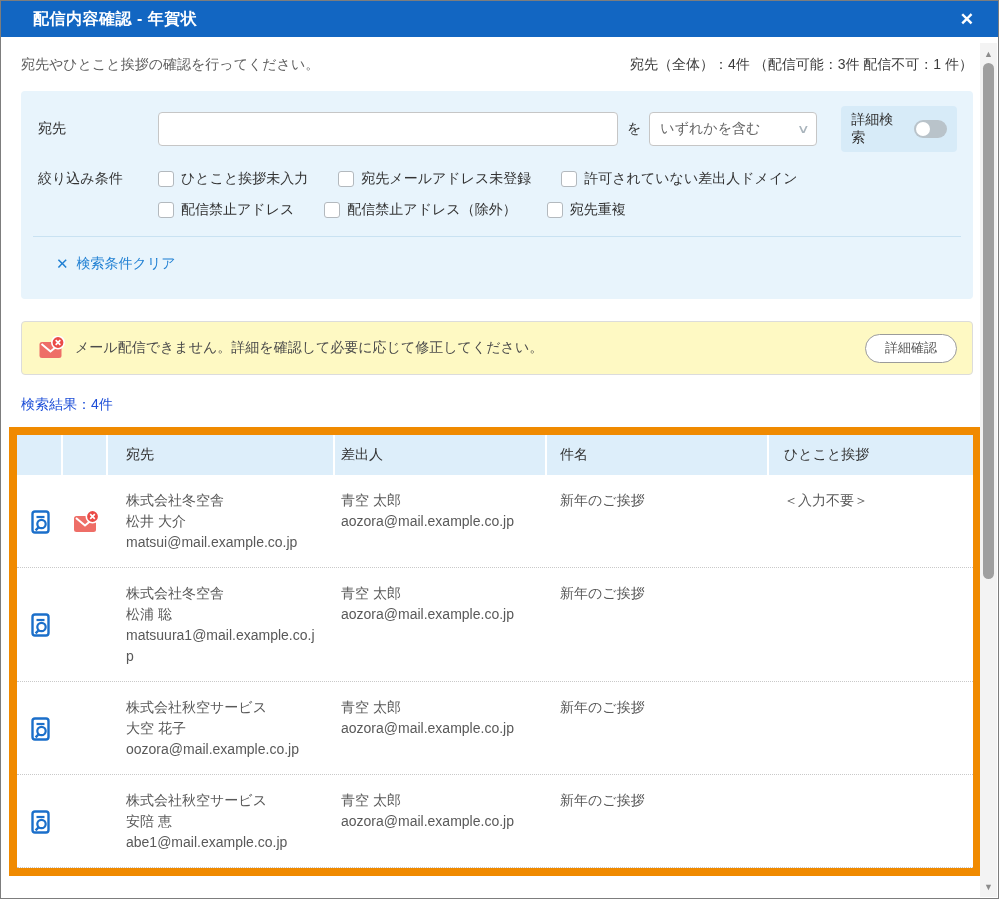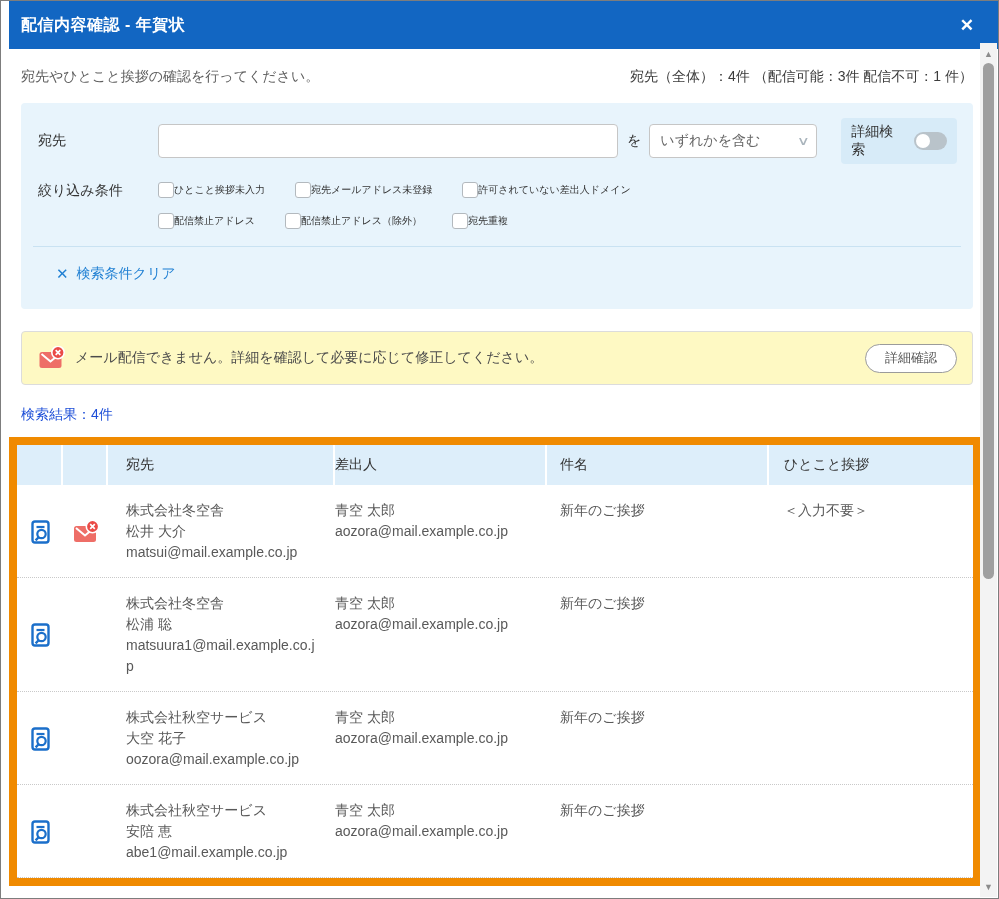--- a/index.html
+++ b/index.html
@@ -1,21 +1,21 @@
 <!DOCTYPE html>
 <html lang="ja"><head>
 <meta charset="utf-8">
 <style>
   * { box-sizing: border-box; margin: 0; padding: 0; }
   html,body { width: 999px; height: 899px; }
   body { font-family: "Liberation Sans", "DejaVu Sans", sans-serif; background:#fff; }
   .dialog { position:relative; width:999px; height:899px; border:1px solid #7d7d7d; background:#fff; overflow:hidden; }
 
   
-  .titlebar { height:48px; background:#1266c2; color:#fff; display:flex; align-items:center; justify-content:space-between; padding:0 18px 0 12px;margin-left:8px; }
+  .titlebar { height:36px; background:#1266c2; color:#fff; display:flex; align-items:center; justify-content:space-between; padding:0 18px 0 32px; }
   .titlebar .title { font-size:16px; font-weight:bold; letter-spacing:.5px; }
   .close-btn { color:#fff; font-size:17px; font-weight:bold; background:none; border:none; cursor:pointer; line-height:1; padding:4px 6px; }
 
   .content { padding:0 25px 0 20px; }
 
   
   .topbar { display:flex; justify-content:space-between; align-items:flex-end; margin-top:19px; font-size:14px; }
   .instruction { color:#5e5e5e; }
   .summary { color:#3c3c3c; }
 
@@ -27,21 +27,21 @@
   .particle { font-size:14px; color:#333; margin:0 8px 0 9px; }
   .select-box { width:170px; height:34px; border:1px solid #c6c6c6; border-radius:4px; background:#fff; display:flex; align-items:center; justify-content:space-between; padding:0 9px 0 10px; font-size:14px; color:#666; cursor:pointer; }
   .select-box .chev { color:#a9b4bc; font-size:12px; transform:scaleX(1.5); }
   .toggle-box { margin-left:24px; height:46px; background:#d7ebf8; border-radius:4px; display:flex; align-items:center; padding:0 10px; gap:7px; cursor:pointer; }
   .toggle-label { font-size:14px; color:#333; }
   .toggle-pill { width:34px; height:18px; background:#b9c3ca; border-radius:9px; position:relative; }
   .toggle-pill::after { content:""; position:absolute; left:2px; top:2px; width:14px; height:14px; border-radius:50%; background:#fff; }
 
   .filter-row { display:flex; align-items:flex-start; margin-top:18px; }
   .checks { display:flex; gap:30px; flex-wrap:wrap; }
-  .check-item { display:flex; align-items:center; gap:0; font-size:10px; color:#333; cursor:pointer; }
+  .check-item { display:flex; align-items:center; gap:7px; font-size:14px; color:#333; cursor:pointer; }
   .checkbox { width:16px; height:16px; border:1px solid #b3b9be; border-radius:3px; background:#fff; flex:0 0 16px; }
   .filter-row2 { margin:13px 0 0 120px; }
 
   .panel-divider { border:none; border-top:1px solid #c9e2f2; margin:17px -4px 0 -5px; }
   .actions { position:relative; margin-top:14px; height:32px; }
   .clear-link { position:absolute; left:18px; top:4px; display:flex; align-items:center; gap:8px; color:#2180d3; font-size:14px; text-decoration:none; cursor:pointer; }
   .clear-link .x { font-size:15px; font-weight:bold; }
   .search-btn { position:absolute; left:50%; transform:translateX(-50%); top:0; width:121px; height:31px; background:#1266c2; color:#fff; border:none; border-radius:4px; font-size:14px; font-weight:bold; display:flex; align-items:center; justify-content:center; gap:6px; cursor:pointer; }
 
   
@@ -53,21 +53,21 @@
 
   
   .table-wrap { margin:13px -8px 0 -12px; border:8px solid #f08a00; background:#fff; }
   .trow, .thead { display:flex; align-items:stretch; }
   .thead { background:#ddeefa; height:40px; }
   .th { font-size:14px; color:#333; display:flex; align-items:center; border-right:2px solid #fff; }
   .th:last-child { border-right:none; }
   .col-a { width:46px; flex:0 0 46px; }
   .col-b { width:45px; flex:0 0 45px; }
   .col-recipient { width:227px; flex:0 0 227px; padding-left:18px; }
-  .col-sender { width:212px; flex:0 0 212px; padding-left:0; }
+  .col-sender { width:212px; flex:0 0 212px; padding-left:6px; }
   .col-subject { width:222px; flex:0 0 222px; padding-left:13px; }
   .col-greeting { flex:1 1 auto; padding-left:15px; }
 
   .trow { border-bottom:1px dotted #c9c9c9; padding:15px 0 14px; }
   .cell { font-size:14px; color:#595959; line-height:1.5; }
   .cell .line { display:block; }
   .cell .email { word-break:break-all; display:block; padding-right:14px; }
   .icon-cell { display:flex; align-items:center; justify-content:center; }
   .icon-btn { background:none; border:none; cursor:pointer; padding:0; line-height:0; }
 

